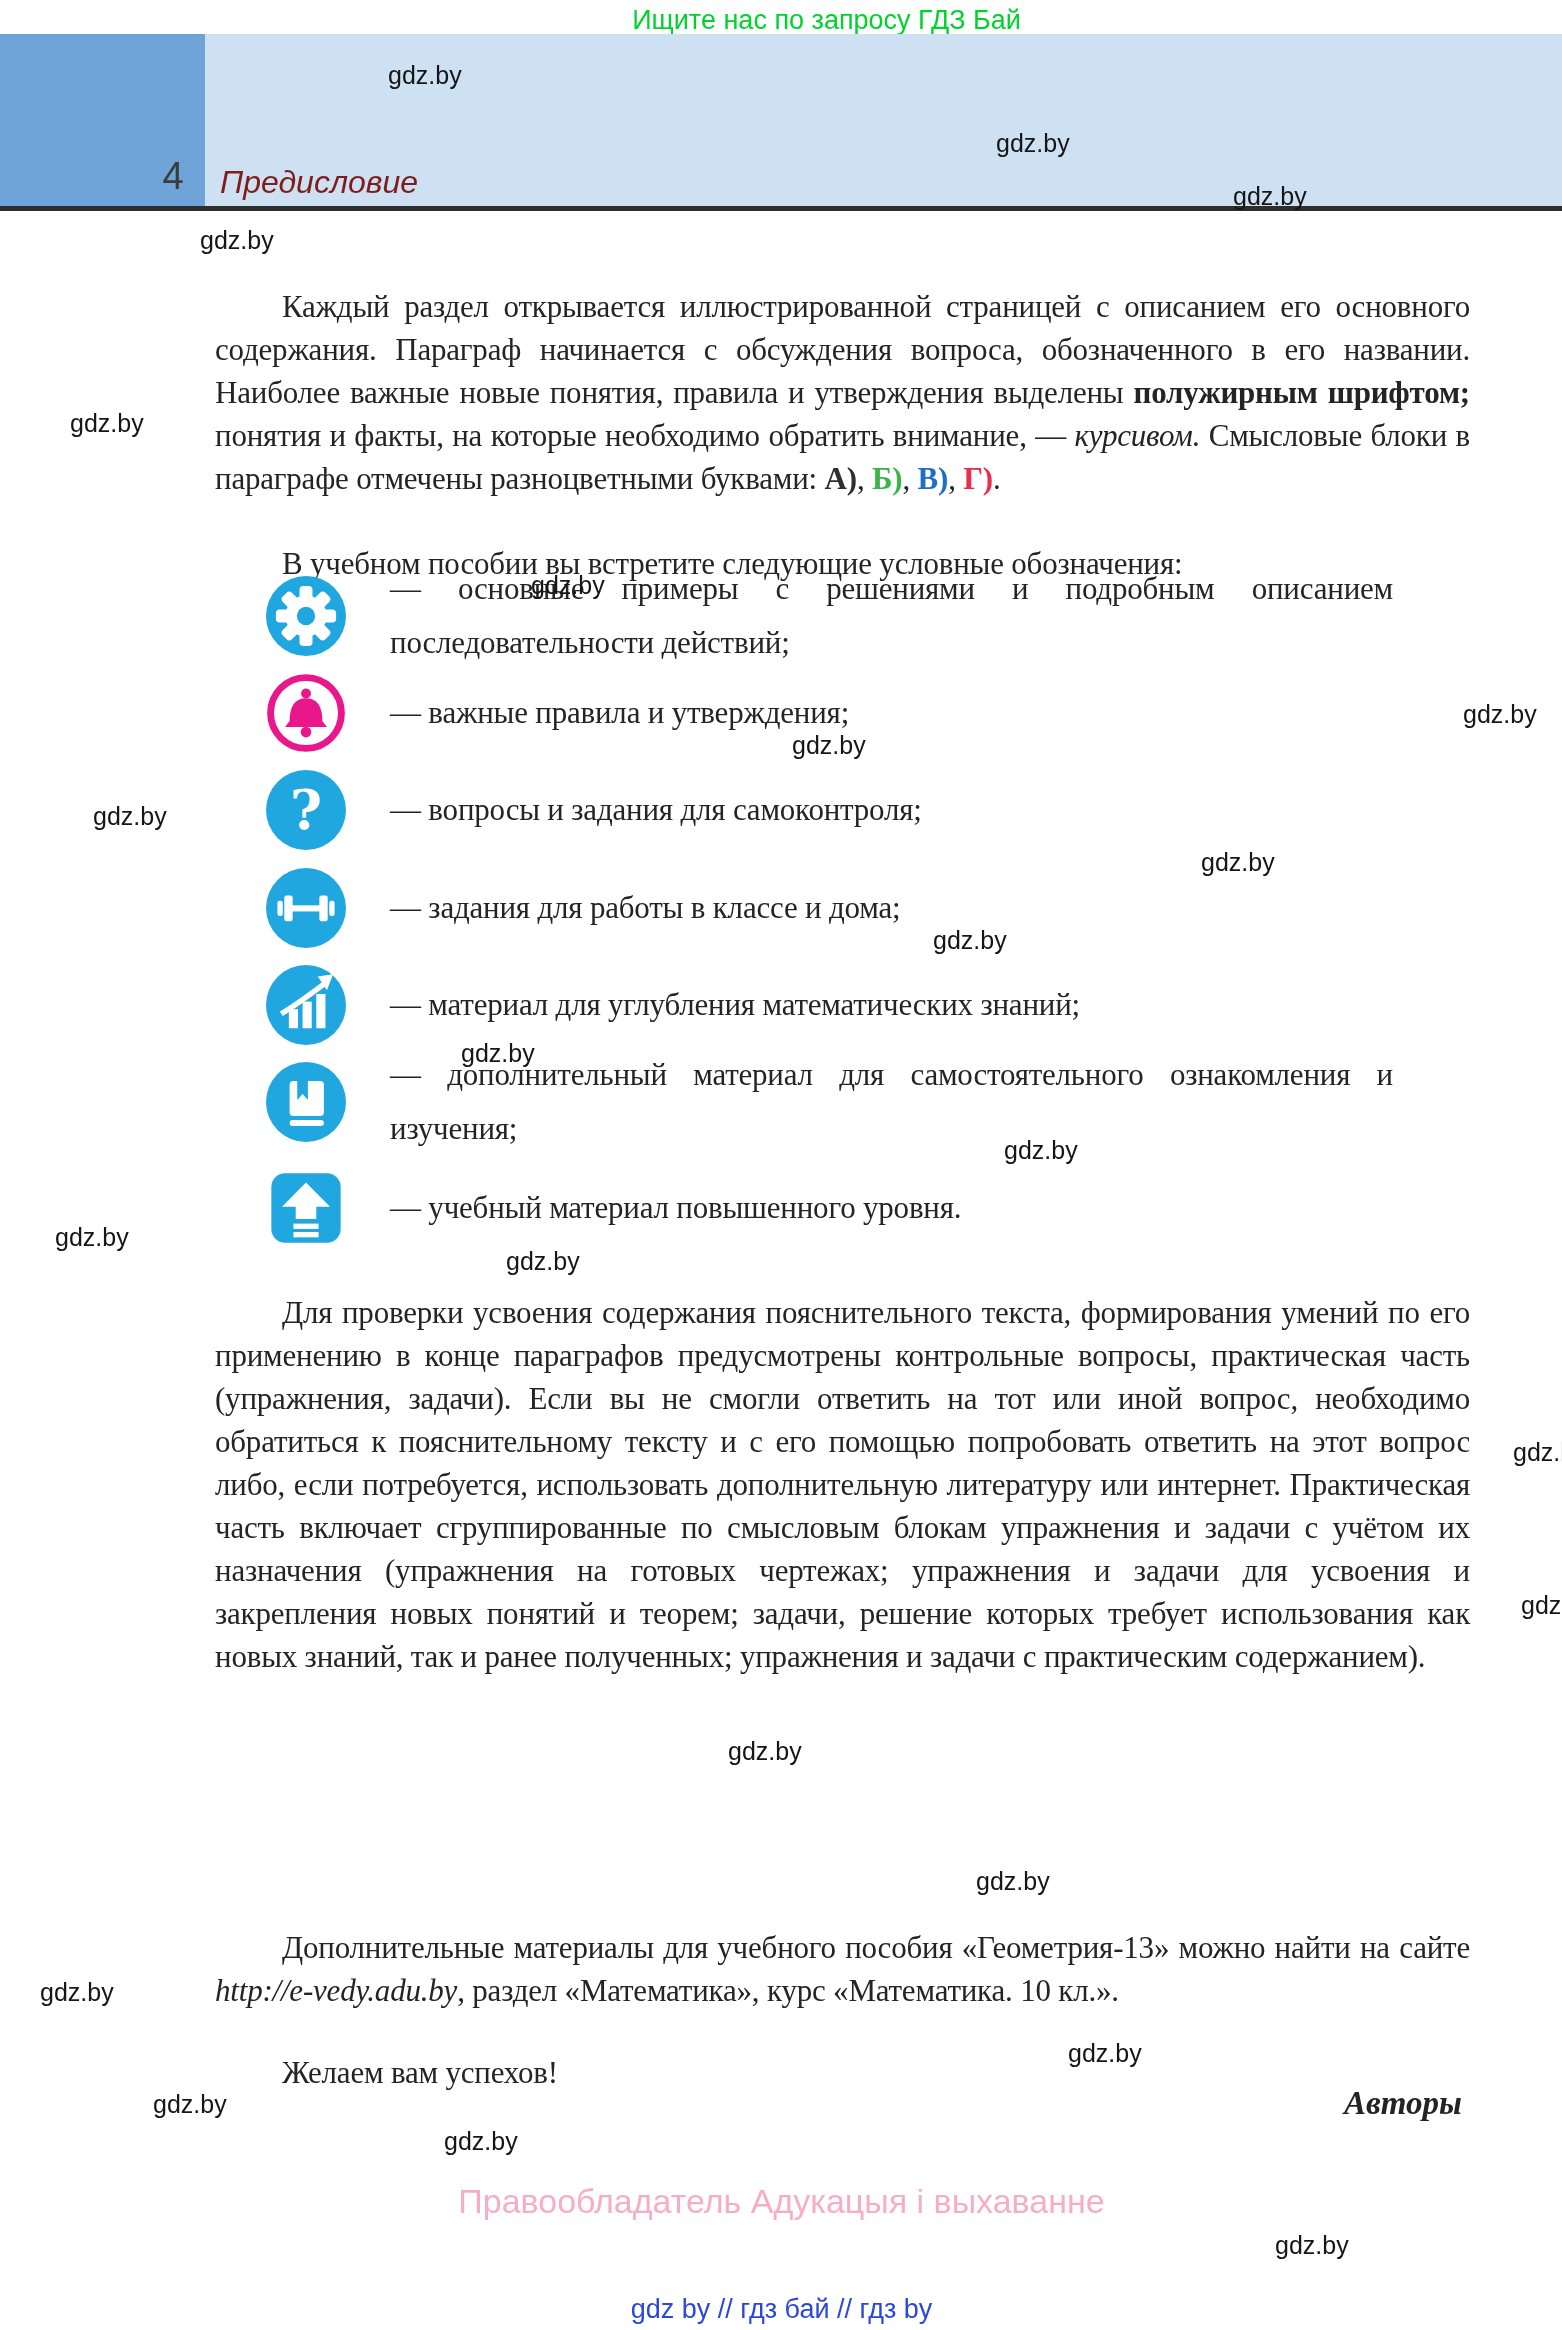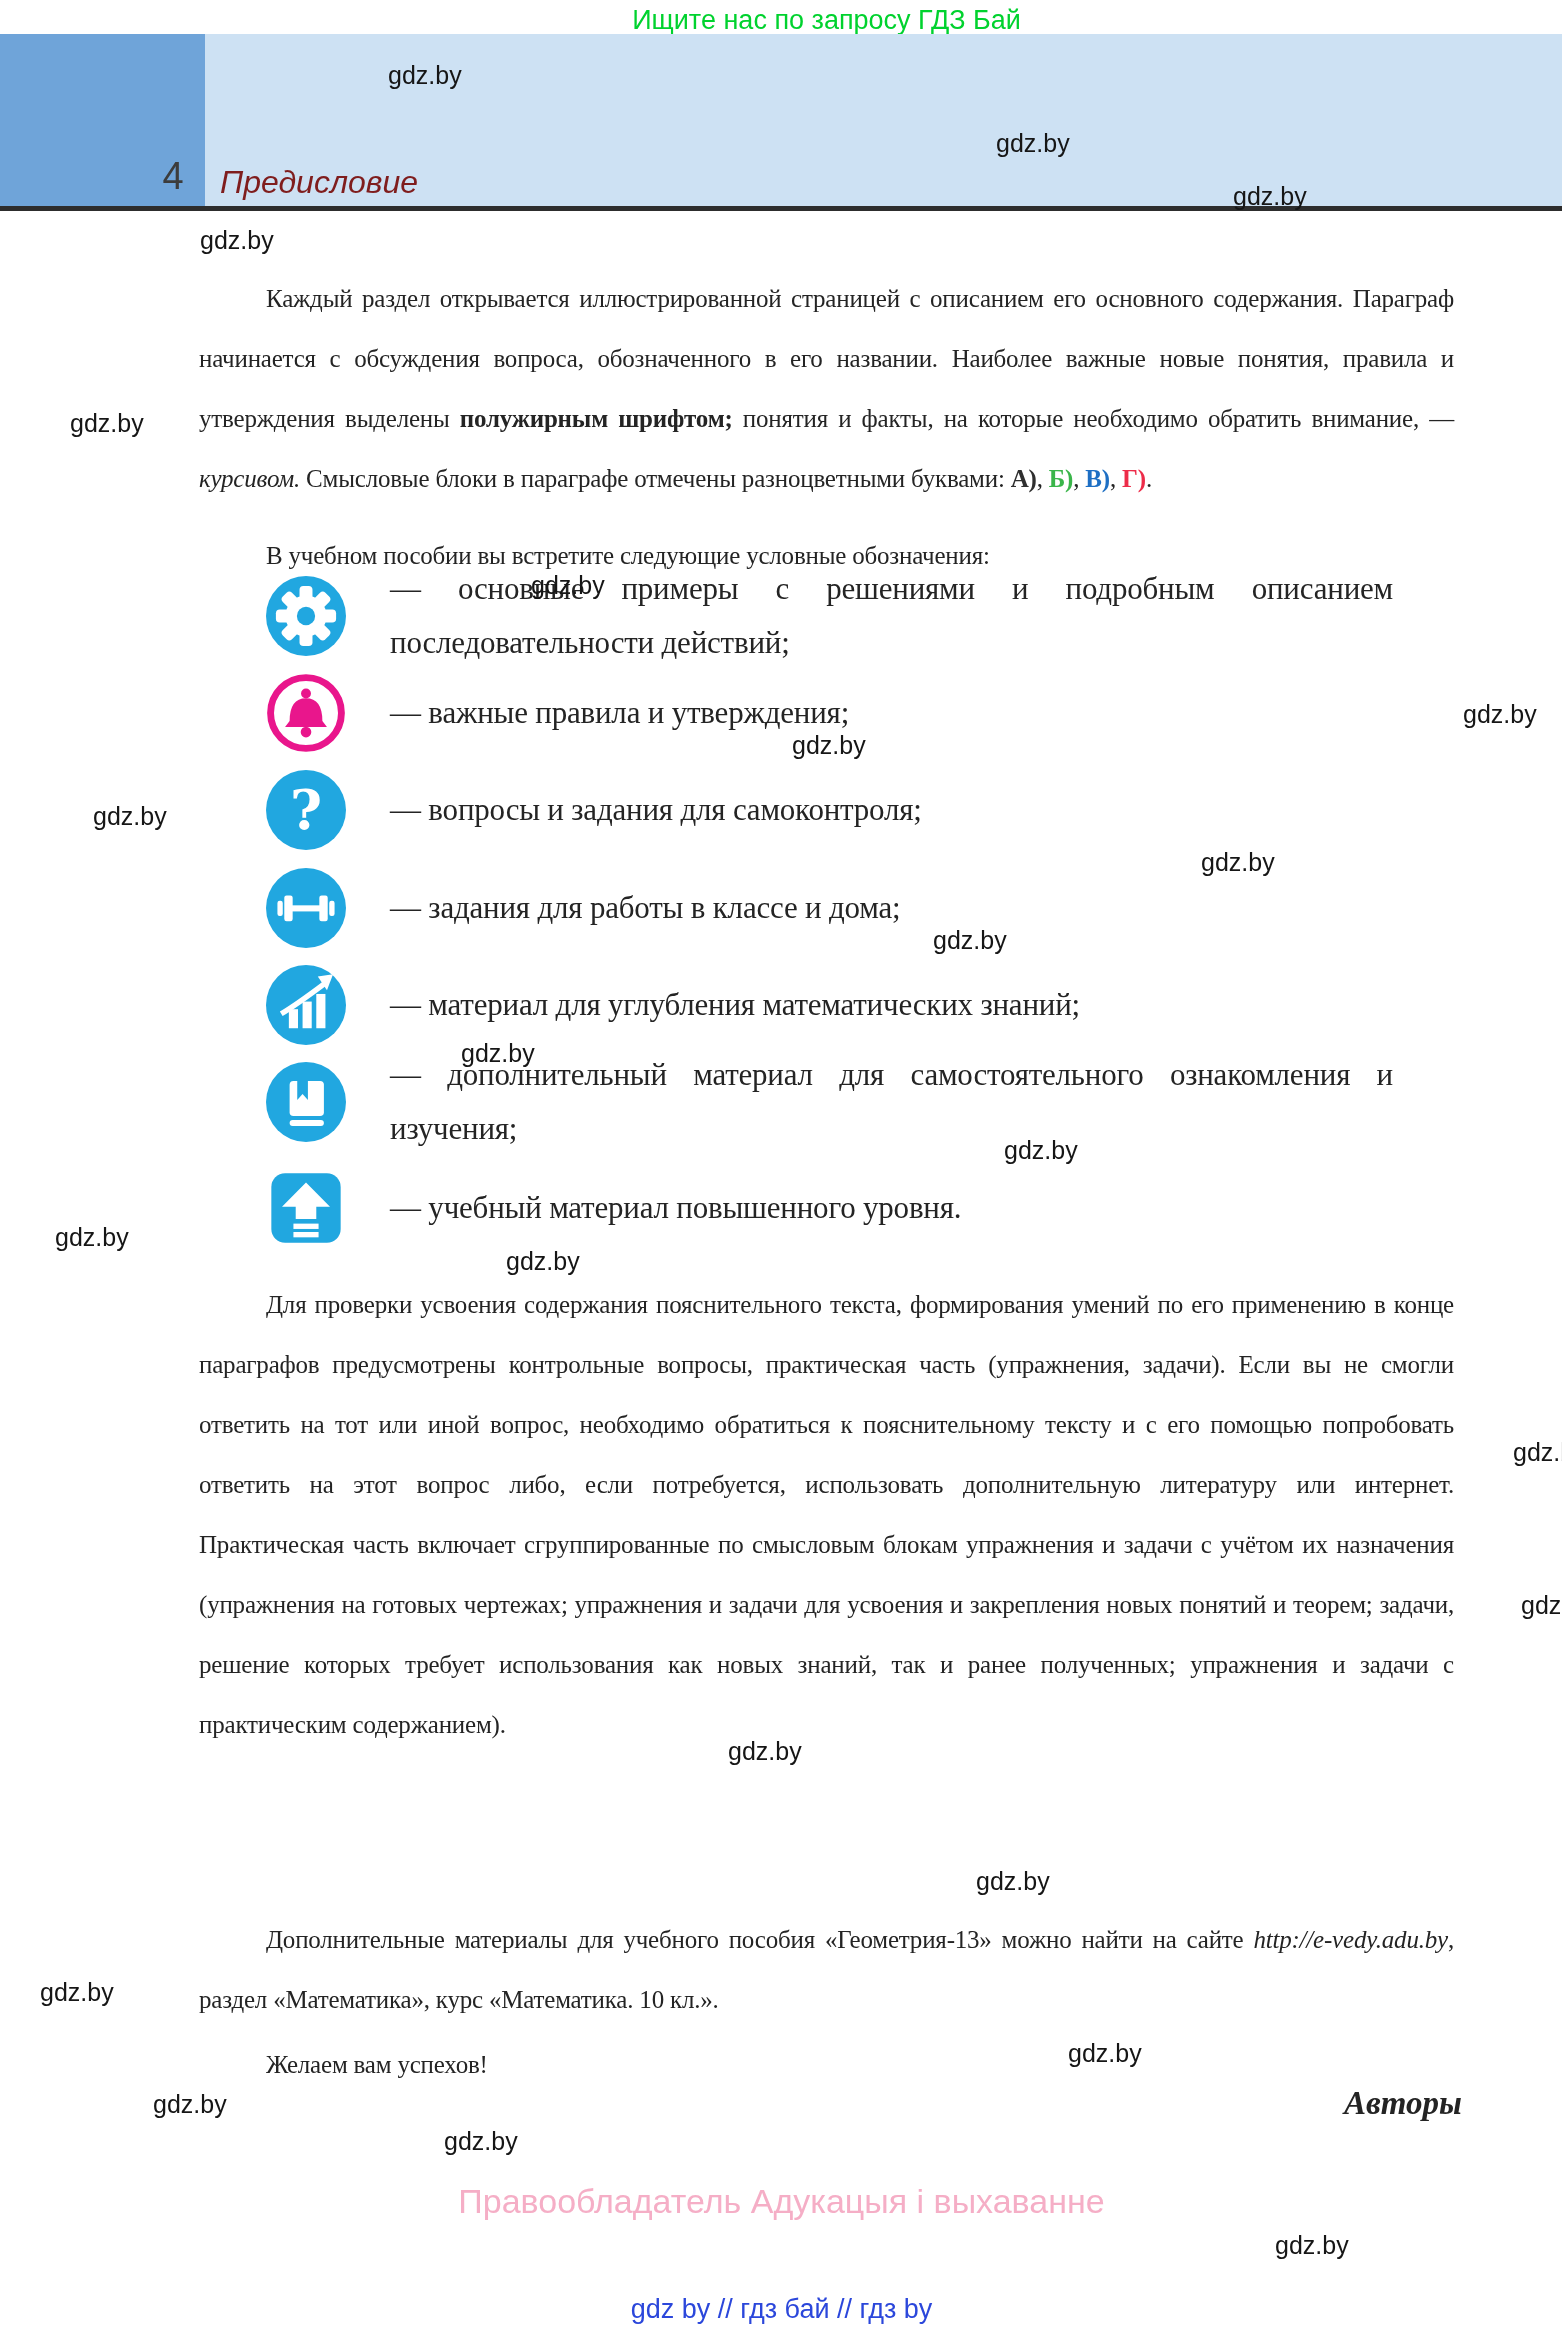--- a/index.html
+++ b/index.html
@@ -40,22 +40,22 @@
     font-family:"Liberation Sans", sans-serif;
     font-style:italic;
     font-size:32px;color:#7f1d1d;
   }
   
   .content{
     position:absolute;left:199px;top:0;width:1255px;height:2330px;
   }
   .para{
     position:absolute;left:0;width:1255px;
-    margin:0;
-    font-size:25px;line-height:60px;
+    margin:16px;
+    font-size:31px;line-height:43px;
     color:#242424;
     text-align:justify;
     text-indent:67px;
     letter-spacing:-0.2px;
   }
   .p1{top:269px;}
   .p2{top:526px;}
   .p3{top:1275px;}
   .p4{top:1783px;}
   .p5{top:1910px;}

